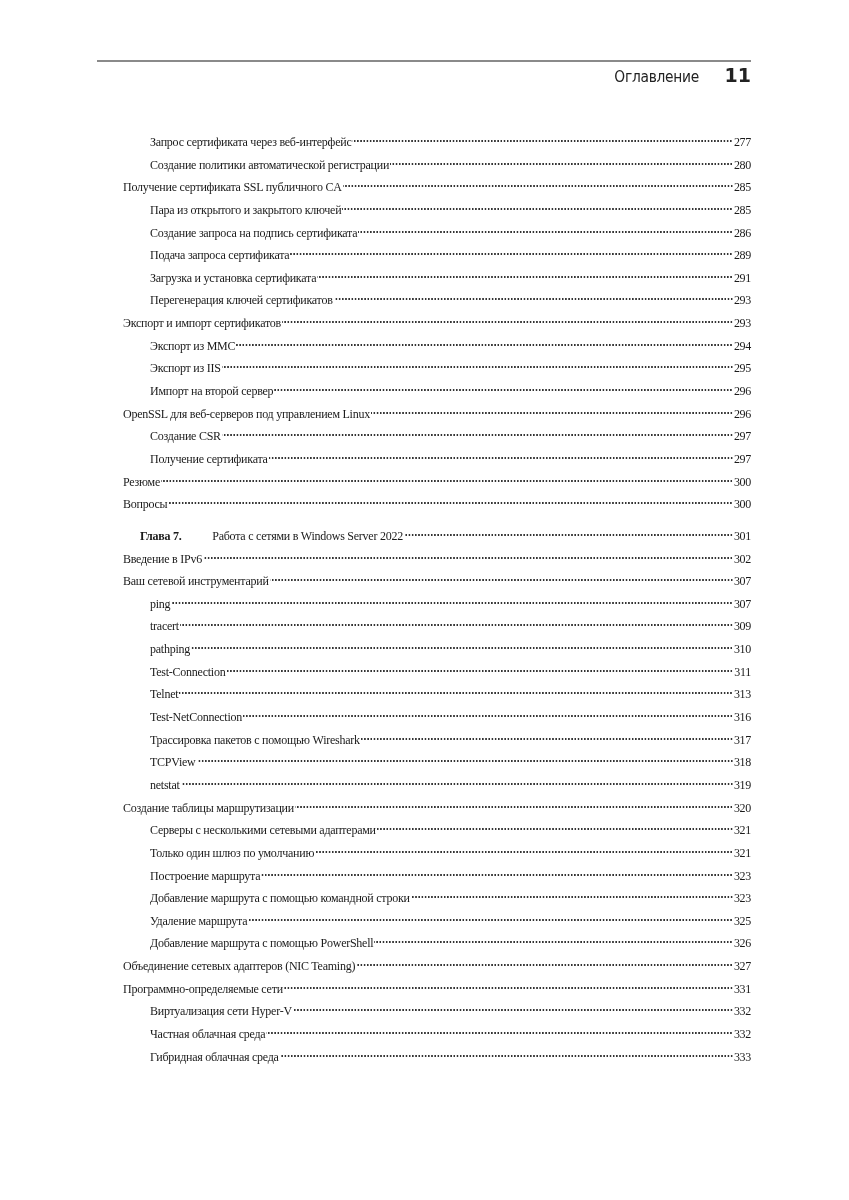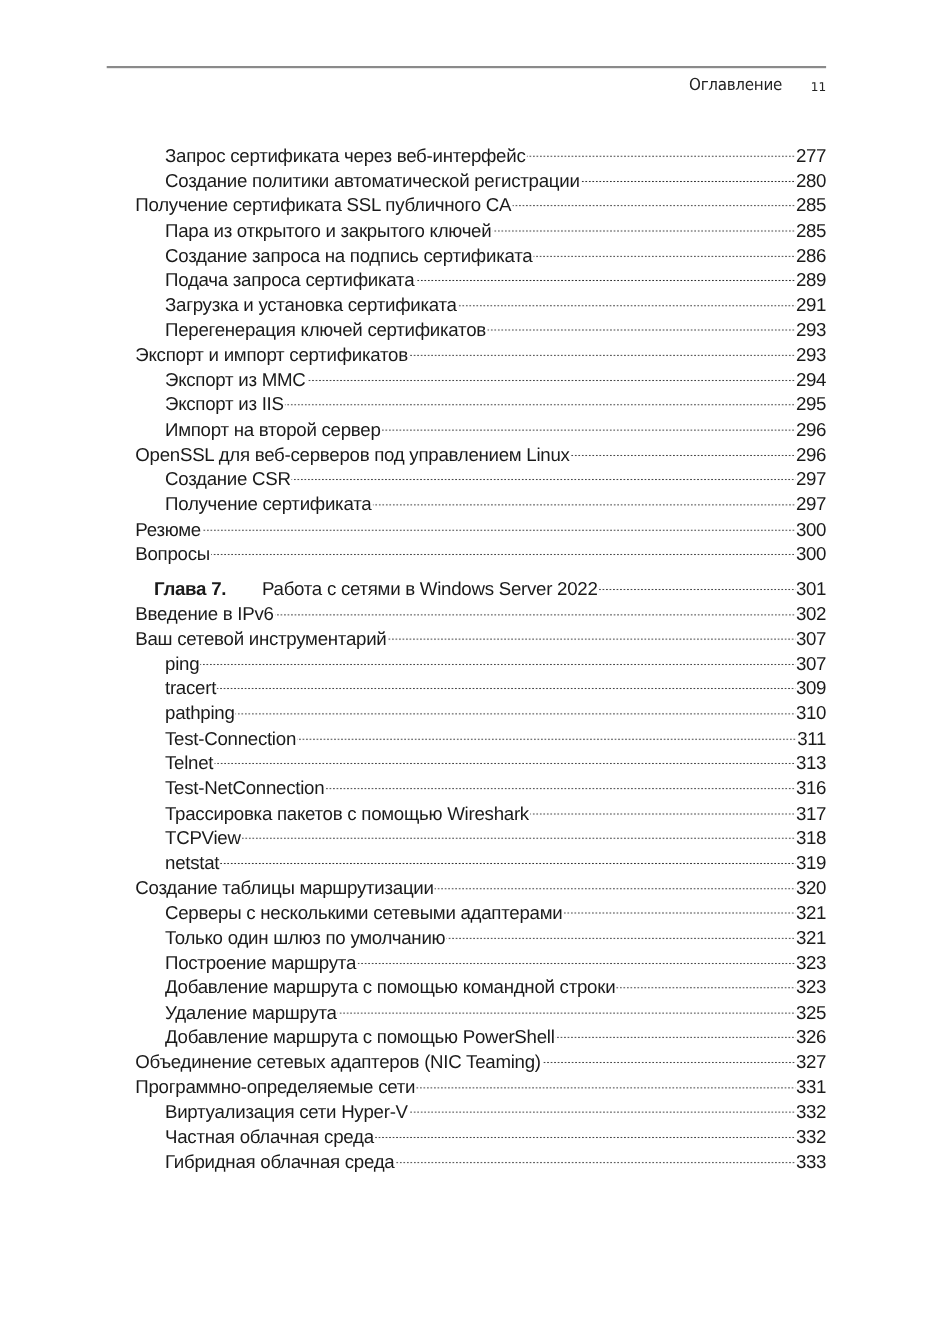--- a/index.html
+++ b/index.html
@@ -1,21 +1,21 @@
 <!DOCTYPE html>
 <html><head>
 <meta charset="utf-8">
 <style>
   html, body { margin: 0; padding: 0; background: #ffffff; }
   body { width: 849px; height: 1200px; position: relative; overflow: hidden; }
   .rule { position: absolute; left: 97px; top: 60px; width: 654px; height: 2px; background: #8a8a8a; }
   .running-head { position: absolute; top: 64px; right: 98px; height: 22px; display: flex; align-items: flex-end; font-family: "DejaVu Sans", sans-serif; color: #222; }
   .running-head .title { font-size: 15px; letter-spacing: -0.3px; transform: scaleX(0.92); transform-origin: right center; }
-  .running-head .pagenum { font-size: 11px; font-weight: normal; margin-left: 26px; }
-  .toc { position: absolute; left: 97px; top: 131px; width: 654px; font-family: Liberation Sans, sans-serif; font-size: 17px; color: #1a1a1a; }
+  .running-head .pagenum { font-size: 19px; font-weight: bold; margin-left: 26px; }
+  .toc { position: absolute; left: 97px; top: 131px; width: 654px; font-family: Liberation Serif, serif; font-size: 12px; color: #1a1a1a; }
   .entry { display: flex; align-items: baseline; height: 22.65px; line-height: 22.65px; white-space: nowrap; }
   .entry.lvl0 { padding-left: 0; }
   .entry.lvl1 { padding-left: 26px; }
   .entry.lvl2 { padding-left: 53px; }
   .entry.chapter-start { margin-top: 9px; }
   .entry .label { flex: 0 0 auto; letter-spacing: -0.25px; }
   .entry .label b { font-weight: bold; margin-left: 43px; }
   .entry .leader { flex: 1 1 auto; overflow: hidden; margin: 0 1px; position: relative; top: -3px; height: 4px; background-image: radial-gradient(circle, #333 0.7px, transparent 0.9px); background-size: 3.2px 4px; background-repeat: repeat-x; background-position: right center; }
   .entry .page { flex: 0 0 auto; letter-spacing: -0.3px; }
 </style>

